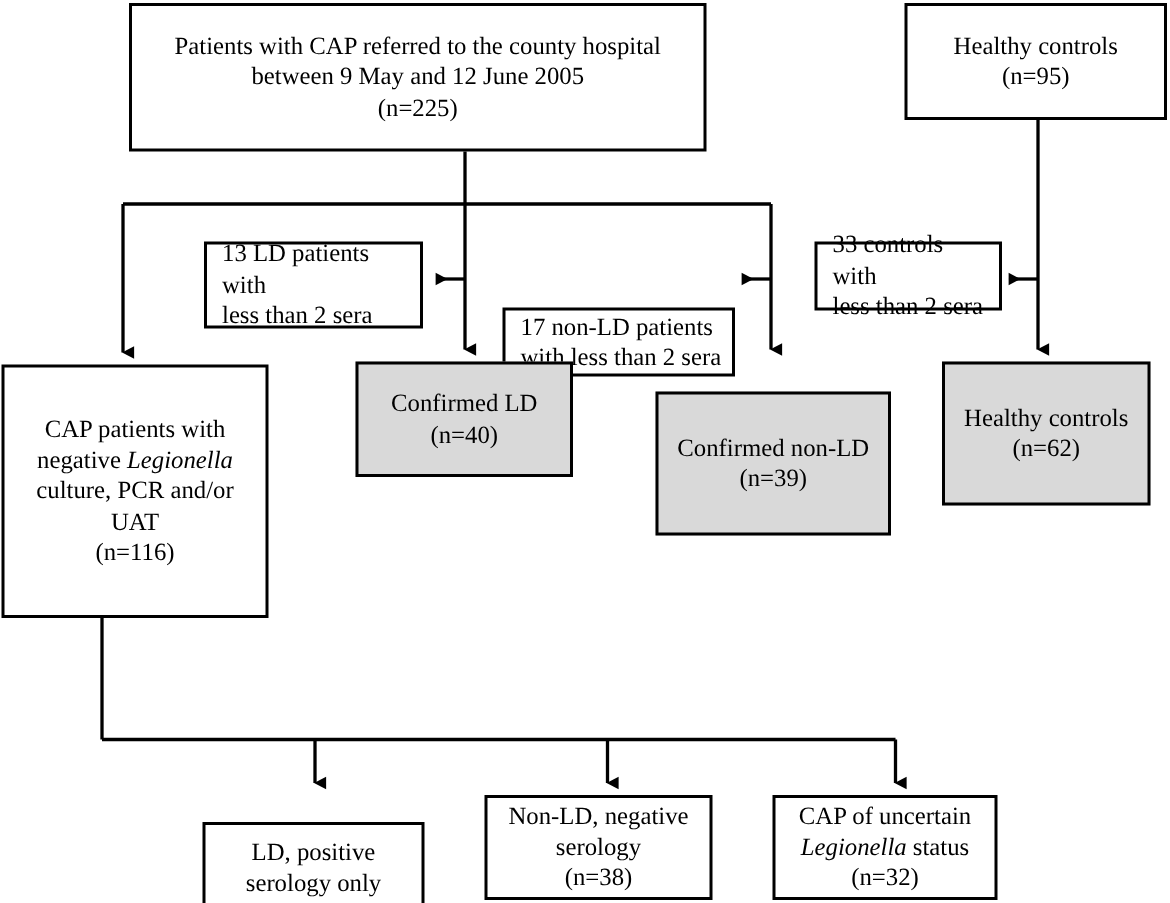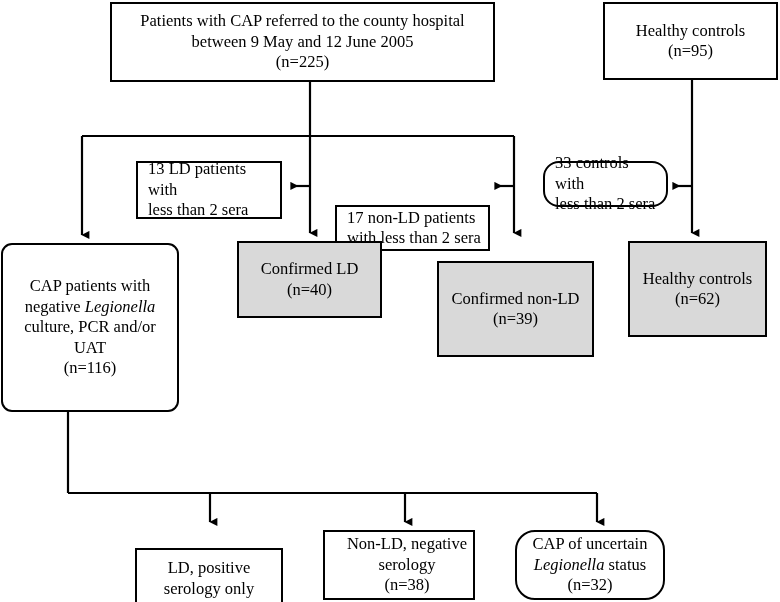--- a/index.html
+++ b/index.html
@@ -90,61 +90,61 @@
 
       <path d="M68,412 L68,493"></path>
       <path d="M68,493 L597,493"></path>
 
       <path d="M210,493 L210,522" marker-end="url(#arrowDown)"></path>
       <path d="M405,493 L405,522" marker-end="url(#arrowDown)"></path>
       <path d="M597,493 L597,522" marker-end="url(#arrowDown)"></path>
     </g>
   </svg>
 
-  <div class="node" style="left:110px; top:2px; width:385px; height:80px;font-family:Liberation Serif, serif;">
+  <div class="node" style="left:86px; top:2px; width:385px; height:99px;font-family:Liberation Serif, serif;">
     <span class="txt">Patients with CAP referred to the county hospital<br>between 9 May and 12 June 2005<br>(n=225)</span>
   </div>
 
   <div class="node" style="left:603px; top:2px; width:175px; height:78px;">
     <span class="txt">Healthy controls<br>(n=95)</span>
   </div>
 
   <div class="node left-align" style="left:136px; top:161px; width:146px; height:58px;">
     <span class="txt">13 LD patients with<br>less than 2 sera</span>
   </div>
 
   <div class="node left-align" style="left:335px; top:161px; width:155px; height:46px;margin-top:44px;">
     <span class="txt">17 non-LD patients<br>with less than 2 sera</span>
   </div>
 
-  <div class="node left-align" style="left:543px; top:161px; width:125px; height:46px;border-radius:16px;">
+  <div class="node left-align" style="left:543px; top:161px; width:125px; height:46px;">
     <span class="txt">33 controls with<br>less than 2 sera</span>
   </div>
 
-  <div class="node" style="left:1px; top:243px; width:178px; height:169px;border-radius:11px;">
+  <div class="node" style="left:1px; top:243px; width:178px; height:169px;">
     <span class="txt">CAP patients with<br>negative <em>Legionella</em><br>culture, PCR and/or<br>UAT<br>(n=116)</span>
   </div>
 
   <div class="node shaded" style="left:237px; top:241px; width:145px; height:77px;">
     <span class="txt">Confirmed LD<br>(n=40)</span>
   </div>
 
   <div class="node shaded" style="left:437px; top:241px; width:157px; height:96px;margin-top:20px;">
     <span class="txt">Confirmed non-LD<br>(n=39)</span>
   </div>
 
   <div class="node shaded" style="left:628px; top:241px; width:139px; height:96px;">
     <span class="txt">Healthy controls<br>(n=62)</span>
   </div>
 
   <div class="node" style="left:135px; top:530px; width:148px; height:82px;margin-top:18px;">
     <span class="txt">LD, positive<br>serology only<br>(n=46)</span>
   </div>
 
-  <div class="node" style="left:323px; top:530px; width:152px; height:70px;justify-content:flex-end;">
+  <div class="node" style="left:323px; top:530px; width:152px; height:70px;">
     <span class="txt">Non-LD, negative<br>serology<br>(n=38)</span>
   </div>
 
-  <div class="node" style="left:515px; top:530px; width:150px; height:70px;border-radius:20px;">
+  <div class="node" style="left:515px; top:530px; width:150px; height:70px;">
     <span class="txt">CAP of uncertain<br><em>Legionella</em> status<br>(n=32)</span>
   </div>
 
 </div>
 
 </body></html>

